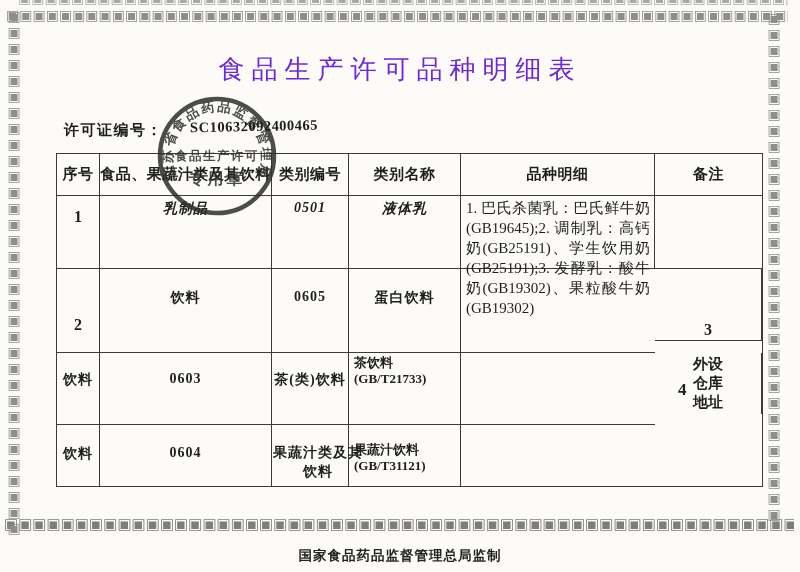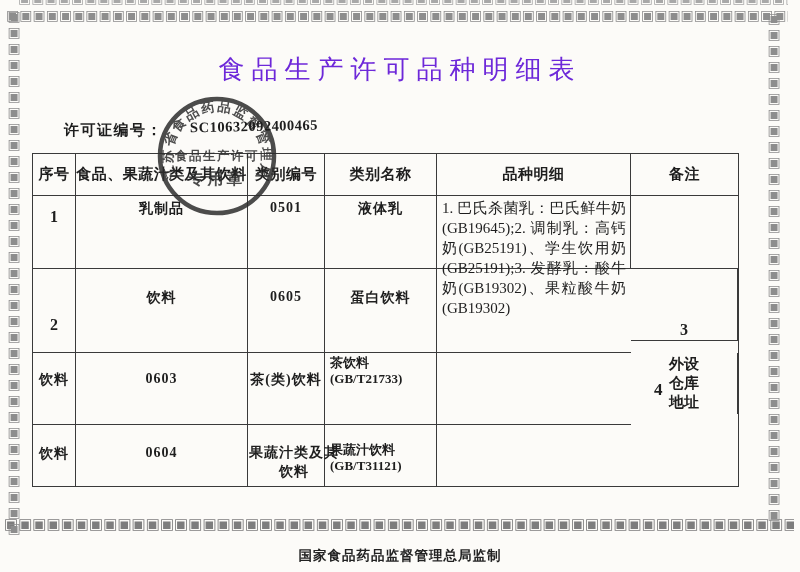--- a/index.html
+++ b/index.html
@@ -18,35 +18,35 @@
   .chain.right  { left:765px;top:10px;  width:16px;  height:512px; writing-mode:vertical-rl; text-orientation:upright; }
 
   .title { position:absolute; top:52px; left:0; width:100%; text-align:center;
            font-size:26px; font-weight:normal; letter-spacing:7px; color:#6d28d9; }
 
   .license-label  { position:absolute; top:121px; left:64px;  font-size:15px; font-weight:bold; letter-spacing:1.5px; }
   .license-number { position:absolute; top:118px; left:190px; font-size:14.5px; font-weight:bold;
                     letter-spacing:0.5px; transform:rotate(-1.2deg); z-index:6; }
 
   
-  .tbl { position:absolute; left:32px; top:153px; width:705px;
+  .tbl { position:absolute; left:56px; top:153px; width:705px;
          display:grid; grid-template-columns:43px 172px 77px 112px 194px 107px;
          border:1.6px solid #3a3a3a; box-sizing:content-box; background:transparent; }
   .cell { border-right:1.2px solid #3a3a3a; border-bottom:1.2px solid #3a3a3a;
           box-sizing:border-box; position:relative; font-weight:bold; }
   .lastcol { border-right:none; }
   .lastrow { border-bottom:none; }
   .hcell { height:42px; display:flex; align-items:center; justify-content:center; font-size:15px; letter-spacing:0.5px; }
   .rh1 { height:73px; } .rh2 { height:84px; } .rh3 { height:72px; } .rh4 { height:61px; }
   .seq { display:flex; justify-content:center; font-size:16px; }
   .seq.s1 { align-items:flex-start; padding-top:12px; }
   .seq.s2 { align-items:flex-end;  padding-bottom:18px; }
   .seq.s3 { align-items:flex-end;  padding-bottom:1px; }
   .mid { text-align:center; font-size:14px; letter-spacing:1px; }
-  .pt4  { padding-top:4px; }  .pt18 { padding-top:18px; } .pt20 { padding-top:20px; }
+  .pt4  { padding-top:4px;font-style:italic; }  .pt18 { padding-top:18px; } .pt20 { padding-top:20px; }
   .namewrap { display:inline-block; width:92px; line-height:19px; }
   .detail { font-size:13px; line-height:16px; padding:2px 5px; letter-spacing:0; }
   .d1abs { position:absolute; top:2px; left:5px; width:184px; font-size:15px;
            line-height:20px; text-align:justify; z-index:3; font-weight:normal; }
   .d2 { padding-top:17px; line-height:21px; }
   .d3 { padding-top:2px; }
   .d4 { padding-top:17px; }
   .seq4lines { position:absolute; top:2px; left:0; width:100%; text-align:center;
                font-size:15px; line-height:19px; }
   .seq4num { position:absolute; left:23px; top:27px; font-size:17px; z-index:2; }

